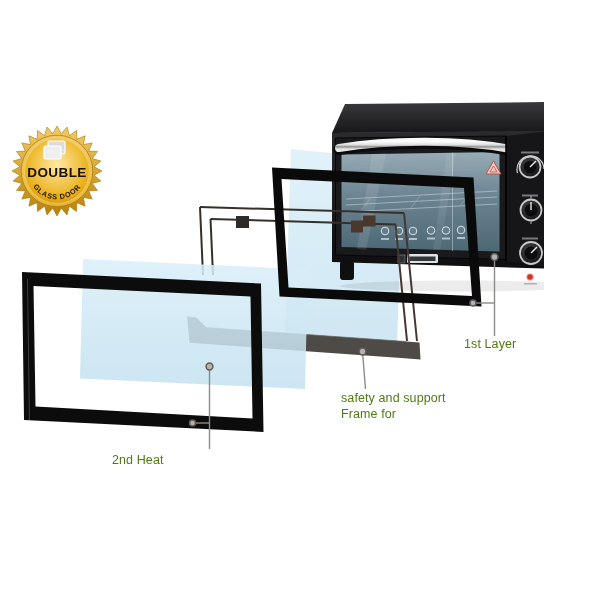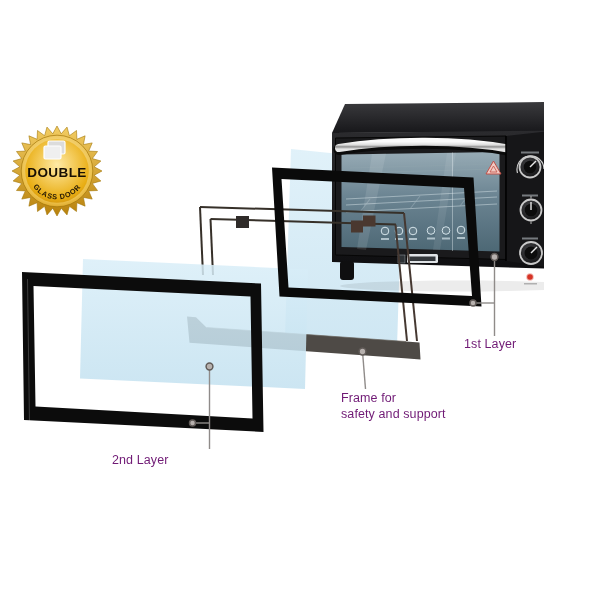--- a/index.html
+++ b/index.html
@@ -1,19 +1,19 @@
 <!DOCTYPE html>
 <html><head>
 <meta charset="utf-8">
 <style>
   html,body{margin:0;padding:0;background:#ffffff;}
   .stage{position:relative;width:544px;height:600px;background:#ffffff;overflow:hidden;
          font-family:"Liberation Sans",sans-serif;}
   .art{position:absolute;left:0;top:0;width:600px;height:600px;}
-  .callout{position:absolute;font-size:12.5px;line-height:15.5px;color:#701a75;
+  .callout{position:absolute;font-size:12.5px;line-height:15.5px;color:#4d7c0f;
            white-space:nowrap;letter-spacing:.1px;}
   .badge-title{font:bold 13.5px "Liberation Sans",sans-serif;fill:#181004;letter-spacing:.4px;}
   .badge-sub{font:bold 7.3px "Liberation Sans",sans-serif;fill:#231806;letter-spacing:.7px;}
 </style>
 </head>
 <body>
 
 <div class="stage">
 
 <svg class="art" viewBox="0 0 600 600">
@@ -215,20 +215,20 @@
     <text class="badge-sub" text-anchor="middle">
       <textPath href="#badgeArc" startOffset="50%">GLASS DOOR</textPath>
     </text>
   </g>
 </svg>
 
 <div class="callout" style="left:464px;top:337px">
   <div>1st Layer</div>
 </div>
 <div class="callout" style="left:112px;top:453px">
-  <div>2nd Layer</div>
+  <div>2nd Heat</div>
 </div>
 <div class="callout" style="left:341px;top:391px">
+  <div>safety and support</div>
   <div>Frame for</div>
-  <div>safety and support</div>
 </div>
 
 </div>
 
 </body></html>

